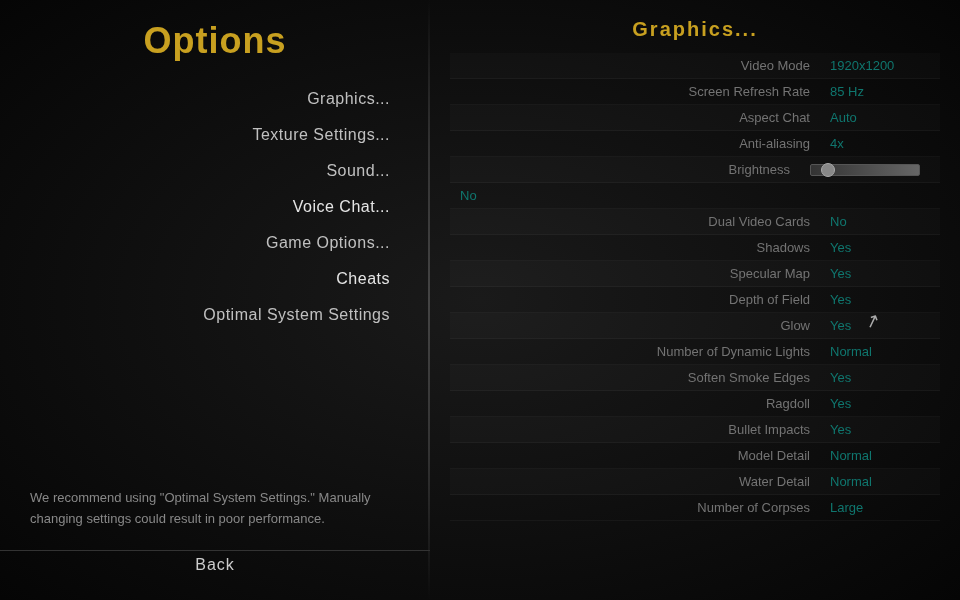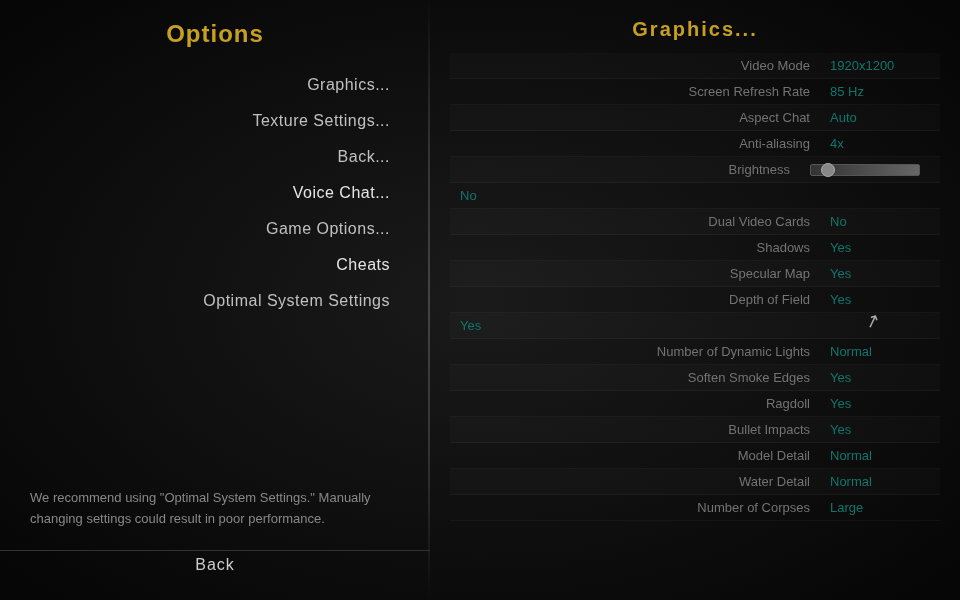--- a/index.html
+++ b/index.html
@@ -47,21 +47,21 @@
       right: 0;
       top: 0;
       bottom: 0;
       width: 2px;
       background: linear-gradient(to bottom, transparent, #333, #444, #333, transparent);
     }
 
     .page-title {
       text-align: center;
       color: #c8a020;
-      font-size: 24px;
+      font-size: 36px;
       font-weight: bold;
       padding: 10px 20px 20px 20px;
       letter-spacing: 1px;
     }
 
     .nav-items {
       flex: 1;
       display: flex;
       flex-direction: column;
       padding: 0 20px;
@@ -213,21 +213,21 @@
 
 <div class="container">
 
   <div class="left-panel">
     <div class="page-title">Options</div>
 
     <div class="nav-items">
 
     <div class="nav-item">Graphics...</div>
         <div class="nav-item">Texture Settings...</div>
-        <div class="nav-item">Back...</div>
+        <div class="nav-item">Sound...</div>
         <div class="nav-item disabled">Voice Chat...</div>
         <div class="nav-item">Game Options...</div>
         <div class="nav-item disabled">Cheats</div>
         <div class="nav-item">Optimal System Settings</div>
       </div>
 
     <div class="bottom-text">We recommend using "Optimal System Settings."  Manually changing settings could result in poor performance.</div>
 
     <div class="back-area">
       <div class="back-button">Back</div>
@@ -276,20 +276,21 @@
         </div>
         <div class="setting-row">
           <div class="setting-label">Specular Map</div>
           <div class="setting-value">Yes</div>
         </div>
         <div class="setting-row">
           <div class="setting-label">Depth of Field</div>
           <div class="setting-value">Yes</div>
         </div>
         <div class="setting-row">
+          <div class="setting-label">Glow</div>
           <div class="setting-value">Yes</div>
         </div>
         <div class="setting-row">
           <div class="setting-label">Number of Dynamic Lights</div>
           <div class="setting-value">Normal</div>
         </div>
         <div class="setting-row">
           <div class="setting-label">Soften Smoke Edges</div>
           <div class="setting-value">Yes</div>
         </div>

